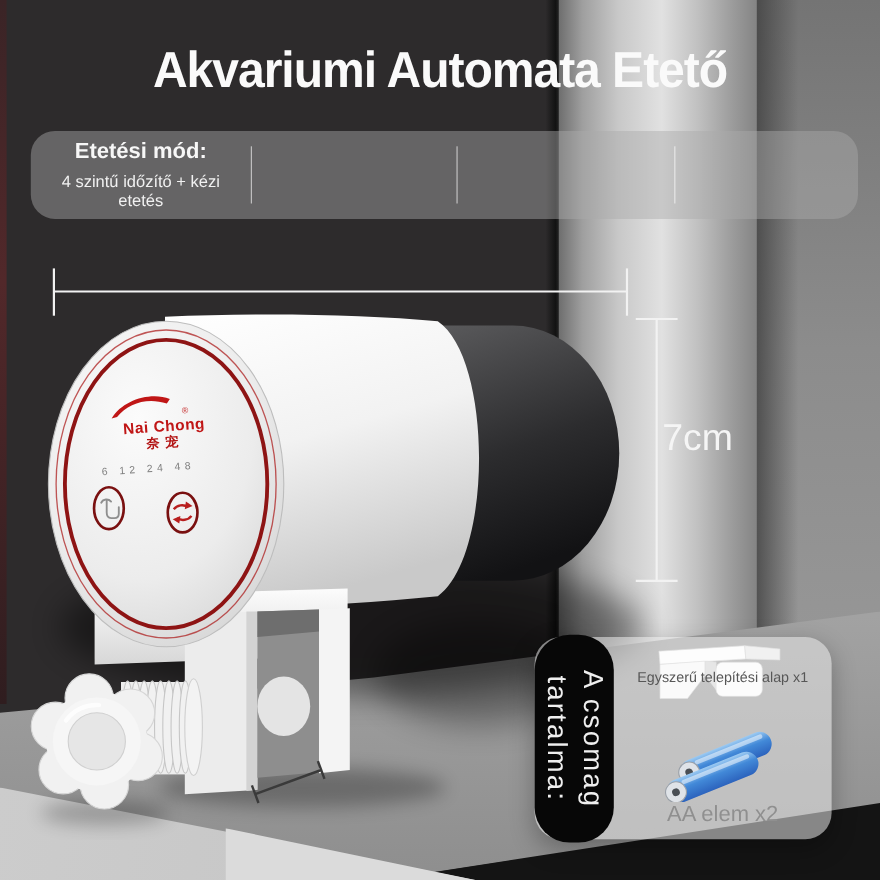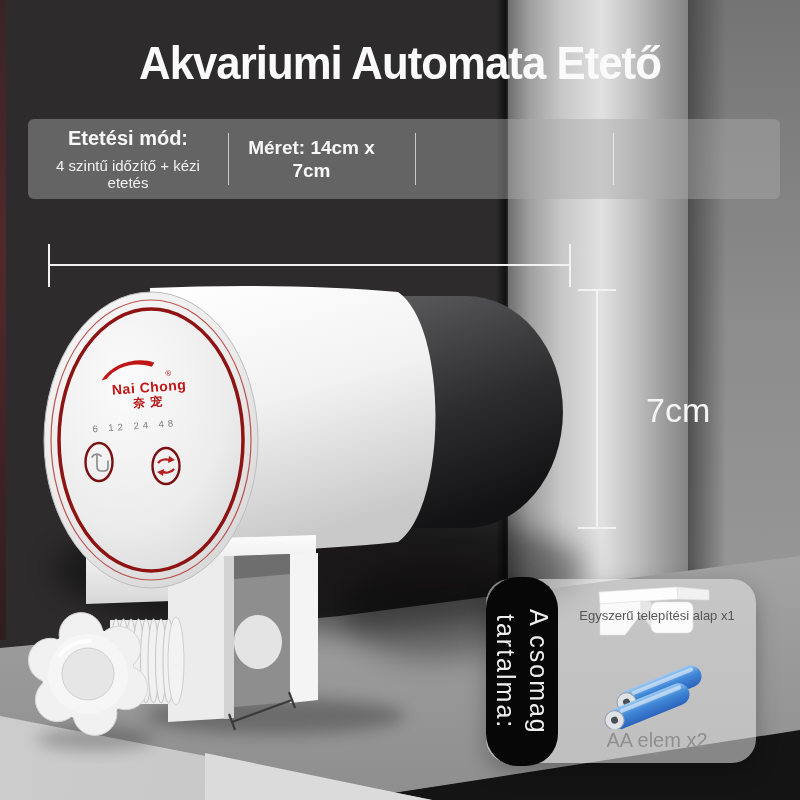--- a/index.html
+++ b/index.html
@@ -30,34 +30,34 @@
   .bg-block-face{left:0;top:0;width:800px;height:800px;
     clip-path:polygon(205px 753px,432px 800px,205px 800px);
     background:#dbdbdb;}
 
   
   #scene{left:0;top:0;width:800px;height:800px;}
 
   
   .main-title{left:0;right:0;top:36px;text-align:center;color:#fafafa;
     font-size:46px;font-weight:600;letter-spacing:-1px;transform:scaleX(.95);}
-  .spec-bar{left:28px;top:119px;width:752px;height:80px;border-radius:6px;
+  .spec-bar{left:28px;top:119px;width:752px;height:80px;border-radius:22px;
     background:rgba(170,170,170,.45);display:flex;align-items:stretch;color:#f7f7f7;}
   .spec-cell{display:flex;flex-direction:column;align-items:center;justify-content:center;
     text-align:center;padding:4px 10px;}
   .spec-cell .t1{font-size:20px;font-weight:bold;}
   .spec-cell .t2{font-size:19px;font-weight:bold;line-height:1.22;}
   .spec-cell .t3{font-size:15px;font-weight:bold;line-height:1.3;color:rgba(252,252,252,.85);}
   .spec-cell .sub{font-size:15px;margin-top:7px;color:#f1f1f1;}
   .c1{width:200px;} .c2{width:187px;} .c3{width:198px;} .c4{width:167px;}
   .spec-div{top:133px;width:1px;height:52px;background:rgba(255,255,255,.65);}
 
   .dim-label{color:#f5f5f5;font-size:34px;}
   .dim-w{left:222px;top:219px;width:200px;text-align:center;}
-  .dim-h{left:602px;top:391px;margin-left:44px;}
+  .dim-h{left:602px;top:379px;}
   .dim-clamp{left:238px;top:710px;width:120px;text-align:center;
     color:#323232;font-size:27px;}
 
   
   .pkg-panel{left:486px;top:579px;width:270px;height:184px;border-radius:24px;
     background:rgba(230,230,230,.55);box-shadow:0 8px 22px rgba(0,0,0,.28);}
   .pkg-pill{left:486px;top:577px;width:72px;height:189px;border-radius:32px;
     background:#070707;display:flex;align-items:center;justify-content:center;z-index:3;}
   .pill-text{writing-mode:vertical-rl;color:#efefef;font-size:25px;
     letter-spacing:2px;text-align:center;line-height:33px;}
@@ -211,23 +211,20 @@
     </g>
   </svg>
 
   <div class="abs main-title">Akvariumi Automata Etető</div>
 
   <div class="abs spec-bar">
     <div class="spec-cell c1">
       <div class="t1">Etetési mód:</div>
       <div class="sub">4 szintű időzítő + kézi etetés</div>
     </div>
-    <div class="spec-cell c4">
-      <div class="t2">Méret: 14cm x 7cm</div>
-    </div>
   </div>
   <div class="abs spec-div" style="left:228px;"></div>
   <div class="abs spec-div" style="left:415px;"></div>
   <div class="abs spec-div" style="left:613px;"></div>
 
   <div class="abs dim-label dim-h">7cm</div>
 
   <div class="abs pkg-panel"></div>
   <div class="abs pkg-pill">
     <div class="pill-text">

